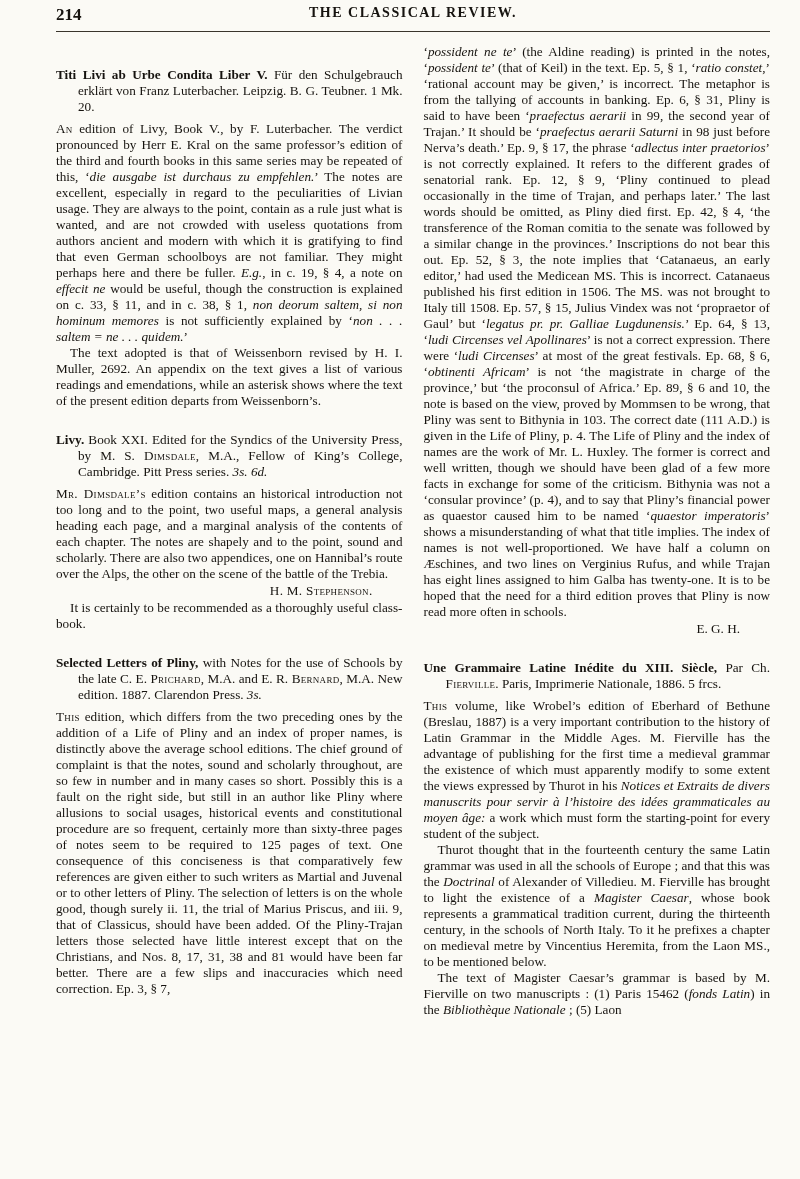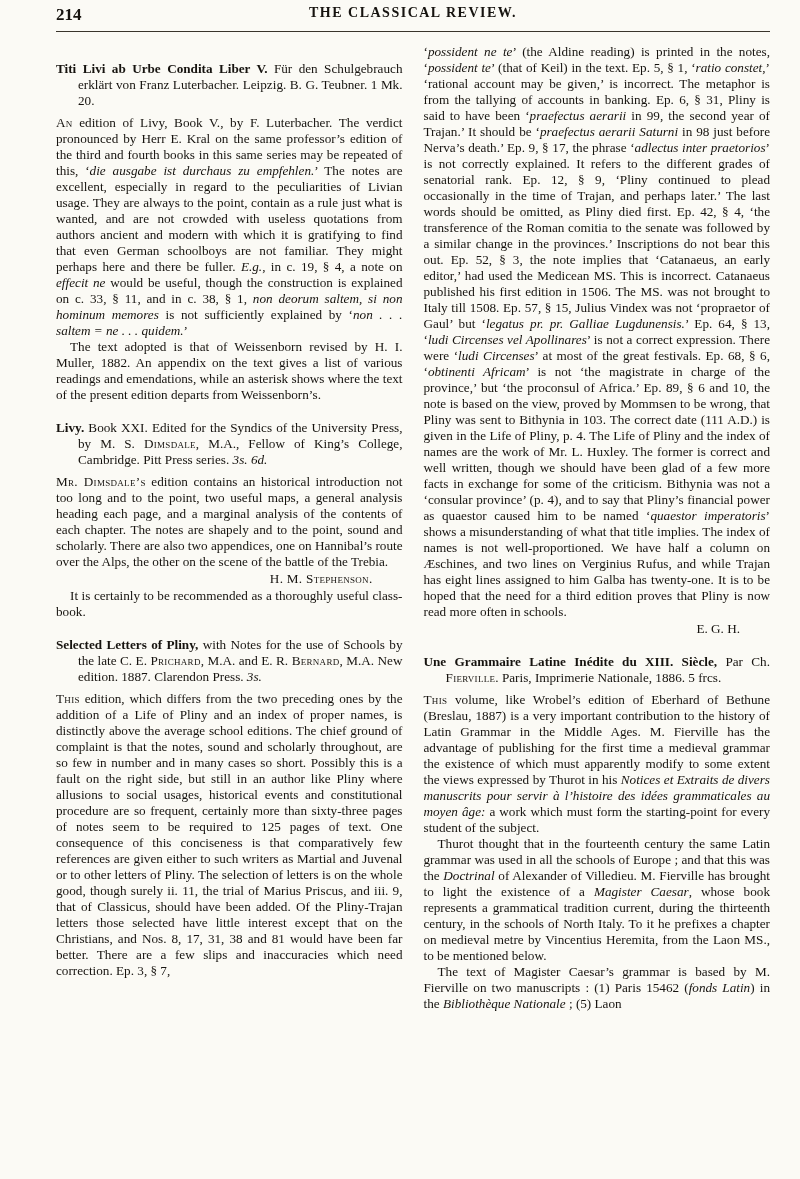--- a/index.html
+++ b/index.html
@@ -52,21 +52,21 @@
     min-width: 0;
     font-size: 13.2px;
     line-height: 16px;
     text-align: justify;
     text-justify: inter-word;
     hyphens: auto;
   }
   .para { margin: 0; text-indent: 14px; }
   .para.no-indent { text-indent: 0; }
   .review-heading {
-    margin: 17px 0 6px 0;
+    margin: 23px 0 6px 0;
     padding-left: 22px;
     text-indent: -22px;
   }
   .signature {
     margin: 1px 0 1px 0;
     text-align: right;
     padding-right: 30px;
     text-indent: 0;
   }
   .rt-b { font-weight: bold; }
@@ -82,21 +82,21 @@
     <span class="page-number">214</span>
     <h1 class="journal-title">THE CLASSICAL REVIEW.</h1>
   </header>
   <hr class="header-rule">
 
   <main class="columns">
 
     <section class="column">
       <p class="review-heading"><span class="rt-b">Titi Livi ab Urbe Condita Liber V.</span><span> Für den Schulgebrauch erklärt von Franz Luterbacher. Leipzig. B. G. Teubner. 1 Mk. 20.</span></p>
       <p class="para no-indent"><span class="rt-sc">An</span><span> edition of Livy, Book V., by F. Luterbacher. The verdict pronounced by Herr E. Kral on the same professor’s edition of the third and fourth books in this same series may be repeated of this, ‘</span><span class="rt-i">die ausgabe ist durchaus zu empfehlen.</span><span>’ The notes are excellent, especially in regard to the peculiarities of Livian usage. They are always to the point, contain as a rule just what is wanted, and are not crowded with useless quotations from authors ancient and modern with which it is gratifying to find that even German schoolboys are not familiar. They might perhaps here and there be fuller. </span><span class="rt-i">E.g.</span><span>, in c. 19, § 4, a note on </span><span class="rt-i">effecit ne</span><span> would be useful, though the construction is explained on c. 33, § 11, and in c. 38, § 1, </span><span class="rt-i">non deorum saltem, si non hominum memores</span><span> is not sufficiently explained by ‘</span><span class="rt-i">non . . . saltem = ne . . . quidem.</span><span>’</span></p>
-      <p class="para"><span>The text adopted is that of Weissenborn revised by H. I. Muller, 1882. An appendix on the text gives a list of various readings and emendations, while an asterisk shows where the text of the present edition departs from Weissenborn’s.</span></p>
+      <p class="para"><span>The text adopted is that of Weissenborn revised by H. I. Muller, 2692. An appendix on the text gives a list of various readings and emendations, while an asterisk shows where the text of the present edition departs from Weissenborn’s.</span></p>
       <p class="review-heading"><span class="rt-b">Livy.</span><span> Book XXI. Edited for the Syndics of the University Press, by M. S. </span><span class="rt-sc">Dimsdale</span><span>, M.A., Fellow of King’s College, Cambridge. Pitt Press series. </span><span class="rt-i">3s. 6d.</span></p>
       <p class="para no-indent"><span class="rt-sc">Mr. Dimsdale’s</span><span> edition contains an historical introduction not too long and to the point, two useful maps, a general analysis heading each page, and a marginal analysis of the contents of each chapter. The notes are shapely and to the point, sound and scholarly. There are also two appendices, one on Hannibal’s route over the Alps, the other on the scene of the battle of the Trebia.</span></p>
       <p class="para signature"><span class="rt-sc">H. M. Stephenson.</span></p>
       <p class="para"><span>It is certainly to be recommended as a thoroughly useful class-book.</span></p>
       <p class="review-heading"><span class="rt-b">Selected Letters of Pliny,</span><span> with Notes for the use of Schools by the late C. E. </span><span class="rt-sc">Prichard</span><span>, M.A. and E. R. </span><span class="rt-sc">Bernard</span><span>, M.A. New edition. 1887. Clarendon Press. </span><span class="rt-i">3s.</span></p>
       <p class="para no-indent"><span class="rt-sc">This</span><span> edition, which differs from the two preceding ones by the addition of a Life of Pliny and an index of proper names, is distinctly above the average school editions. The chief ground of complaint is that the notes, sound and scholarly throughout, are so few in number and in many cases so short. Possibly this is a fault on the right side, but still in an author like Pliny where allusions to social usages, historical events and constitutional procedure are so frequent, certainly more than sixty-three pages of notes seem to be required to 125 pages of text. One consequence of this conciseness is that comparatively few references are given either to such writers as Martial and Juvenal or to other letters of Pliny. The selection of letters is on the whole good, though surely ii. 11, the trial of Marius Priscus, and iii. 9, that of Classicus, should have been added. Of the Pliny-Trajan letters those selected have little interest except that on the Christians, and Nos. 8, 17, 31, 38 and 81 would have been far better. There are a few slips and inaccuracies which need correction. Ep. 3, § 7,</span></p>
     </section>
 
     <section class="column">
       <p class="para no-indent"><span>‘</span><span class="rt-i">possident ne te</span><span>’ (the Aldine reading) is printed in the notes, ‘</span><span class="rt-i">possident te</span><span>’ (that of Keil) in the text. Ep. 5, § 1, ‘</span><span class="rt-i">ratio constet</span><span>,’ ‘rational account may be given,’ is incorrect. The metaphor is from the tallying of accounts in banking. Ep. 6, § 31, Pliny is said to have been ‘</span><span class="rt-i">praefectus aerarii</span><span> in 99, the second year of Trajan.’ It should be ‘</span><span class="rt-i">praefectus aerarii Saturni</span><span> in 98 just before Nerva’s death.’ Ep. 9, § 17, the phrase ‘</span><span class="rt-i">adlectus inter praetorios</span><span>’ is not correctly explained. It refers to the different grades of senatorial rank. Ep. 12, § 9, ‘Pliny continued to plead occasionally in the time of Trajan, and perhaps later.’ The last words should be omitted, as Pliny died first. Ep. 42, § 4, ‘the transference of the Roman comitia to the senate was followed by a similar change in the provinces.’ Inscriptions do not bear this out. Ep. 52, § 3, the note implies that ‘Catanaeus, an early editor,’ had used the Medicean MS. This is incorrect. Catanaeus published his first edition in 1506. The MS. was not brought to Italy till 1508. Ep. 57, § 15, Julius Vindex was not ‘propraetor of Gaul’ but ‘</span><span class="rt-i">legatus pr. pr. Galliae Lugdunensis.</span><span>’ Ep. 64, § 13, ‘</span><span class="rt-i">ludi Circenses vel Apollinares</span><span>’ is not a correct expression. There were ‘</span><span class="rt-i">ludi Circenses</span><span>’ at most of the great festivals. Ep. 68, § 6, ‘</span><span class="rt-i">obtinenti Africam</span><span>’ is not ‘the magistrate in charge of the province,’ but ‘the proconsul of Africa.’ Ep. 89, § 6 and 10, the note is based on the view, proved by Mommsen to be wrong, that Pliny was sent to Bithynia in 103. The correct date (111 A.D.) is given in the Life of Pliny, p. 4. The Life of Pliny and the index of names are the work of Mr. L. Huxley. The former is correct and well written, though we should have been glad of a few more facts in exchange for some of the criticism. Bithynia was not a ‘consular province’ (p. 4), and to say that Pliny’s financial power as quaestor caused him to be named ‘</span><span class="rt-i">quaestor imperatoris</span><span>’ shows a misunderstanding of what that title implies. The index of names is not well-proportioned. We have half a column on Æschines, and two lines on Verginius Rufus, and while Trajan has eight lines assigned to him Galba has twenty-one. It is to be hoped that the need for a third edition proves that Pliny is now read more often in schools.</span></p>

